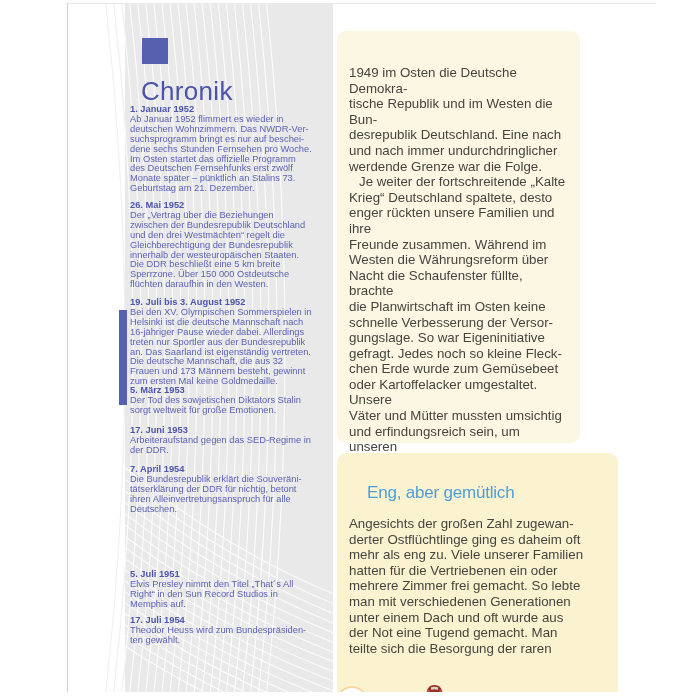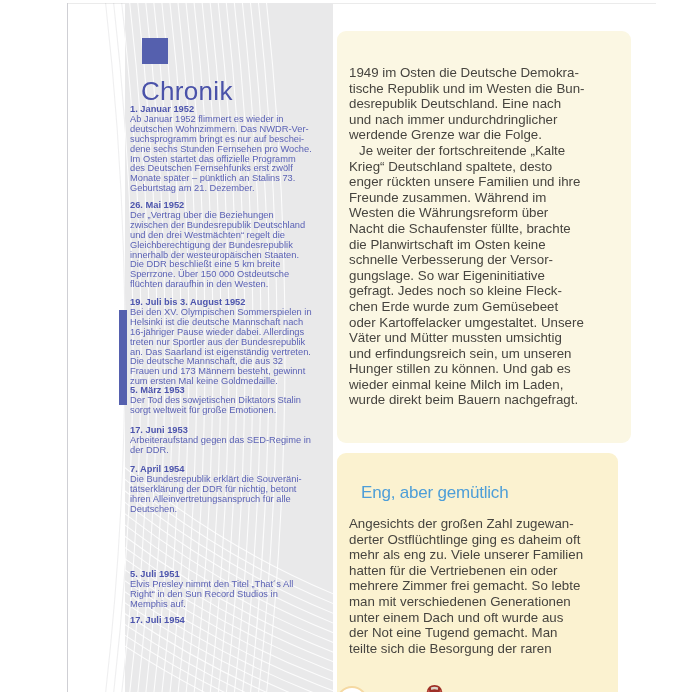--- a/index.html
+++ b/index.html
@@ -13,30 +13,30 @@
   .sw-white circle{stroke:rgba(255,255,255,.85);}
   .sw-gray circle{stroke:rgba(140,140,150,.14);}
   .accent-square{position:absolute;left:142px;top:38px;width:26px;height:26px;background:var(--accent,#5560ae);}
   .accent-bar{position:absolute;left:119px;top:310px;width:8px;height:95px;background:var(--accent,#5560ae);}
   #chronik-title{position:absolute;left:141px;top:76px;font-size:26px;letter-spacing:.3px;
                  color:var(--chronik_title,#4a52a9);font-weight:400;}
   .entry{position:absolute;left:130px;width:192px;color:var(--timeline_text,#5b62b5);
          font-size:9.3px;line-height:9.9px;}
   .edate{font-weight:bold;color:var(--timeline_date,#4d55ad);line-height:10.9px;}
   .etext{white-space:pre-line;}
-  #intro-box{position:absolute;left:337px;top:31px;width:294px;height:412px;
+  #intro-box{position:absolute;left:337px;top:31px;width:243px;height:412px;
              background:var(--intro_box_bg,#fbf7e3);border-radius:9px;box-sizing:border-box;
              padding:34px 11px 0 12px;}
   .para{white-space:pre-line;color:var(--body_text,#46443f);font-size:13.3px;line-height:15.6px;}
   .para.indent{text-indent:10px;}
   #section-box{position:absolute;left:337px;top:453px;width:281px;height:239px;
                background:var(--section_box_bg,#fbf2d0);border-radius:9px 9px 0 0;box-sizing:border-box;
                padding:30px 11px 0 12px;overflow:hidden;}
   #section-heading{color:var(--section_heading,#4d9ed8);font-size:17px;letter-spacing:-.2px;
-                   font-weight:400;margin:0 0 13px 12px;}
+                   font-weight:400;margin:0 0 13px 18px;}
   .page-circle{position:absolute;left:-1px;top:233px;width:32px;height:32px;border-radius:50%;
                background:#fff;border:2px solid #f5d9a2;box-sizing:border-box;}
   .toy-car{position:absolute;left:88px;top:228px;width:19px;height:15px;}
 </style>
 </head>
 <body>
 
 <div id="canvas">
 
   <div class="hairline-top"></div>
@@ -176,20 +176,22 @@
 Deutschen.</div>
   </div>
   <div class="entry" style="top:569px">
     <div class="edate">5. Juli 1951</div>
     <div class="etext">Elvis Presley nimmt den Titel „That´s All
 Right“ in den Sun Record Studios in
 Memphis auf.</div>
   </div>
   <div class="entry" style="top:615px">
     <div class="edate">17. Juli 1954</div>
+    <div class="etext">Theodor Heuss wird zum Bundespräsiden-
+ten gewählt.</div>
   </div>
 
   <div id="intro-box">
     <div class="para">1949 im Osten die Deutsche Demokra-
 tische Republik und im Westen die Bun-
 desrepublik Deutschland. Eine nach
 und nach immer undurchdringlicher
 werdende Grenze war die Folge.</div>
     <div class="para indent">Je weiter der fortschreitende „Kalte
 Krieg“ Deutschland spaltete, desto

